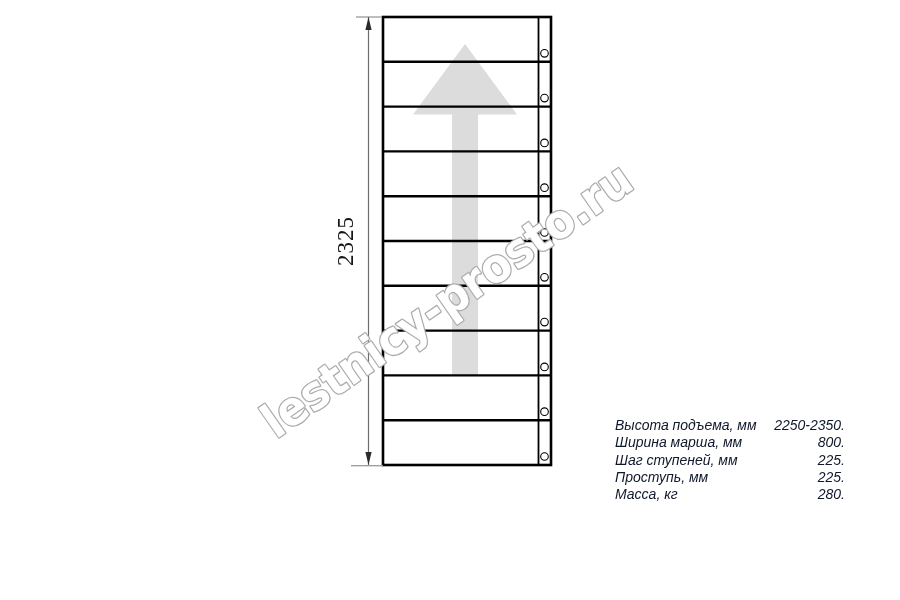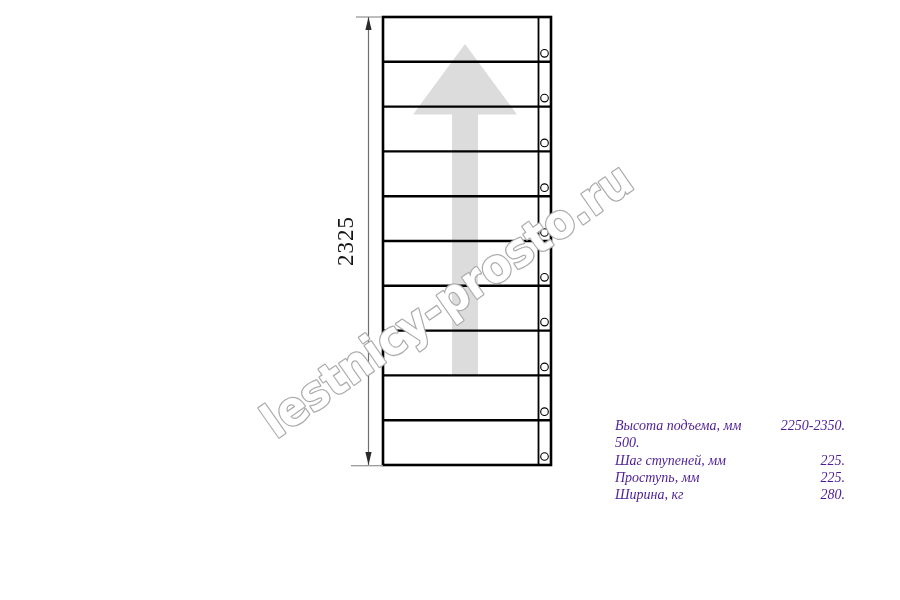--- a/index.html
+++ b/index.html
@@ -32,22 +32,21 @@
     font-size:47px;
     stroke-width:2.6;
     paint-order:stroke;
     stroke-linejoin:round;
   }
 
   
   .specs{
     position:absolute;
     left:615px;top:417px;width:230px;
-    color:#4c1d95;
-    font-family:Liberation Serif, serif;
+    color:#0f172a;
   }
   .spec-row{
     display:flex;
     justify-content:space-between;
     align-items:center;
     height:17.3px;
     font-style:italic;
     font-size:14px;
     line-height:17.3px;
     white-space:nowrap;
@@ -99,28 +98,29 @@
 
     <text class="watermark-text" transform="translate(449,303) rotate(-35)" text-anchor="middle" dominant-baseline="middle" textLength="440" lengthAdjust="spacingAndGlyphs" fill="#ffffff" stroke="#acacac">lestnicy-prosto.ru</text>
   </svg>
 
   <div class="specs">
     <div class="spec-row">
       <span class="spec-label">Высота подъема, мм</span>
       <span class="spec-value">2250-2350.</span>
     </div>
     <div class="spec-row">
-      <span class="spec-value">500.</span>
+      <span class="spec-label">Ширина марша, мм</span>
+      <span class="spec-value">800.</span>
     </div>
     <div class="spec-row">
       <span class="spec-label">Шаг ступеней, мм</span>
       <span class="spec-value">225.</span>
     </div>
     <div class="spec-row">
       <span class="spec-label">Проступь, мм</span>
       <span class="spec-value">225.</span>
     </div>
     <div class="spec-row">
-      <span class="spec-label">Ширина, кг</span>
+      <span class="spec-label">Масса, кг</span>
       <span class="spec-value">280.</span>
     </div>
   </div>
 </div>
 
 </body></html>

